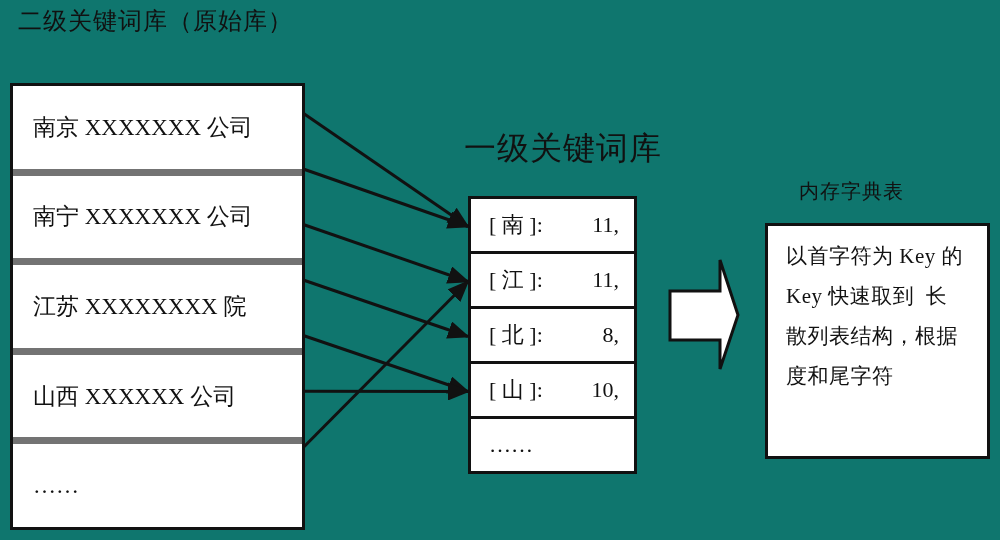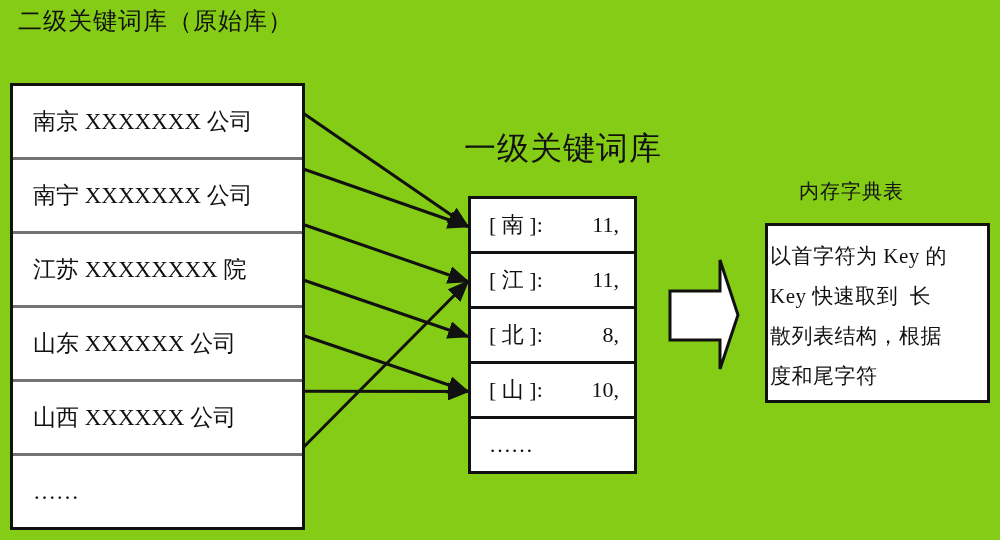--- a/index.html
+++ b/index.html
@@ -6,21 +6,21 @@
     margin: 0;
     padding: 0;
     background: #ffffff;
     font-family: "Liberation Serif", "DejaVu Serif", serif;
     color: #111111;
   }
   .canvas {
     position: relative;
     width: 1000px;
     height: 540px;
-    background: #84cc16;
+    background: #0f766e;
     overflow: hidden;
   }
   .main-title {
     position: absolute;
     left: 18px;
     top: 5px;
     font-size: 24px;
     letter-spacing: 1px;
     white-space: pre;
   }
@@ -36,21 +36,21 @@
     display: flex;
     flex-direction: column;
     background: #fff;
   }
   .lrow {
     flex: 1;
     display: flex;
     align-items: center;
     padding-left: 20px;
     font-size: 23px;
-    border-bottom: 3px solid #737373;
+    border-bottom: 7px solid #737373;
     white-space: pre;
   }
   .lrow:last-child { border-bottom: none; }
   
   .mid-title {
     position: absolute;
     left: 464px;
     top: 127px;
     font-size: 32px;
     letter-spacing: 1px;
@@ -86,24 +86,24 @@
     top: 178px;
     font-size: 20px;
     letter-spacing: 1px;
     white-space: pre;
   }
   .right-box {
     position: absolute;
     left: 765px;
     top: 223px;
     width: 225px;
-    height: 180px;
+    height: 236px;
     border: 3px solid #111;
     box-sizing: border-box;
-    padding: 10px 8px 0 2px;
+    padding: 10px 8px 0 18px;
     font-size: 21px;
     background: #fff;
   }
   .mline {
     line-height: 40px;
     white-space: pre;
     letter-spacing: 0.5px;
   }
   
   #arrow-layer {
@@ -123,21 +123,20 @@
 <body>
 
 <div class="canvas">
 
   <div class="main-title">二级关键词库（原始库）</div>
 
   <div class="left-box">
     <div class="lrow">南京 XXXXXXX 公司</div>
     <div class="lrow">南宁 XXXXXXX 公司</div>
     <div class="lrow">江苏 XXXXXXXX 院</div>
-    <div class="lrow">山东 XXXXXX 公司</div>
     <div class="lrow">山西 XXXXXX 公司</div>
     <div class="lrow">……</div>
   </div>
 
   <div class="mid-title">一级关键词库</div>
 
   <div class="mid-box">
     <div class="krow">
       <span>[ 南 ]:</span>
       <span>11,</span>

